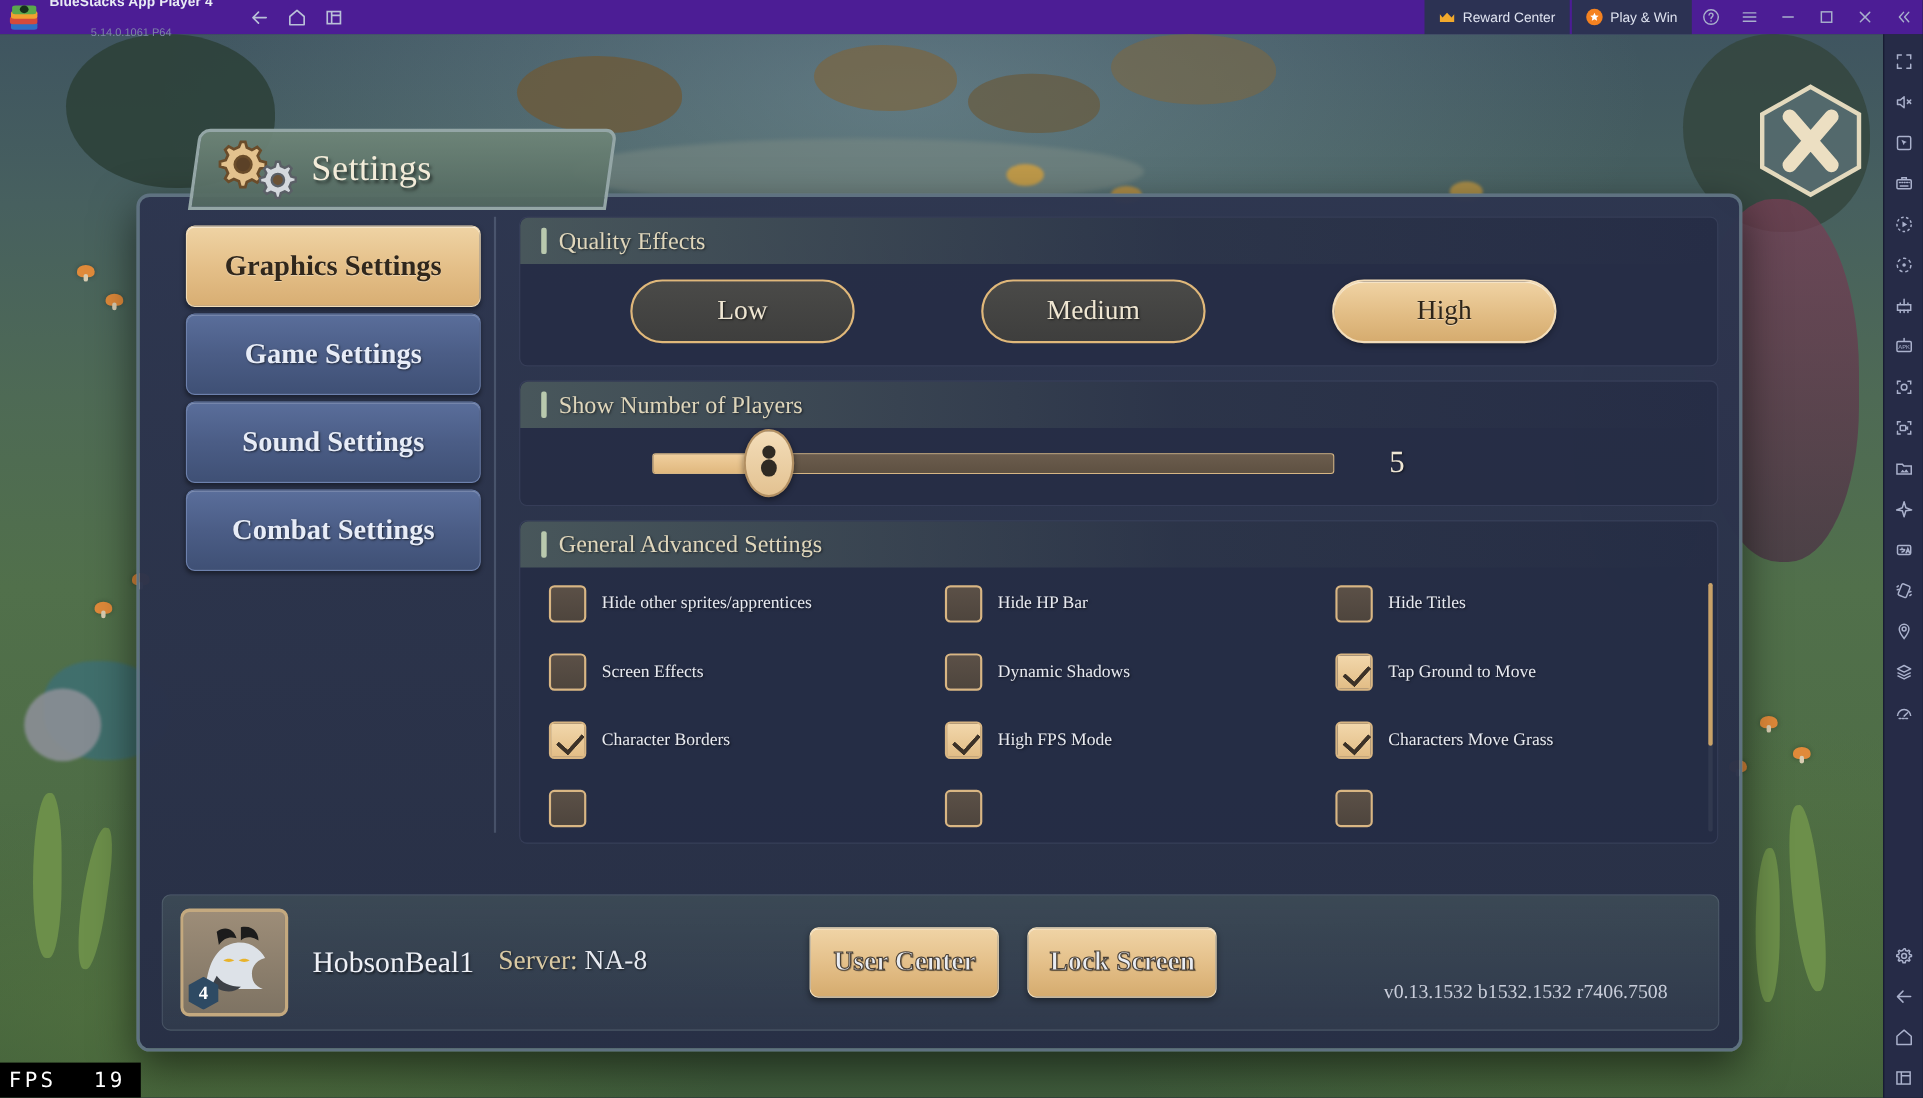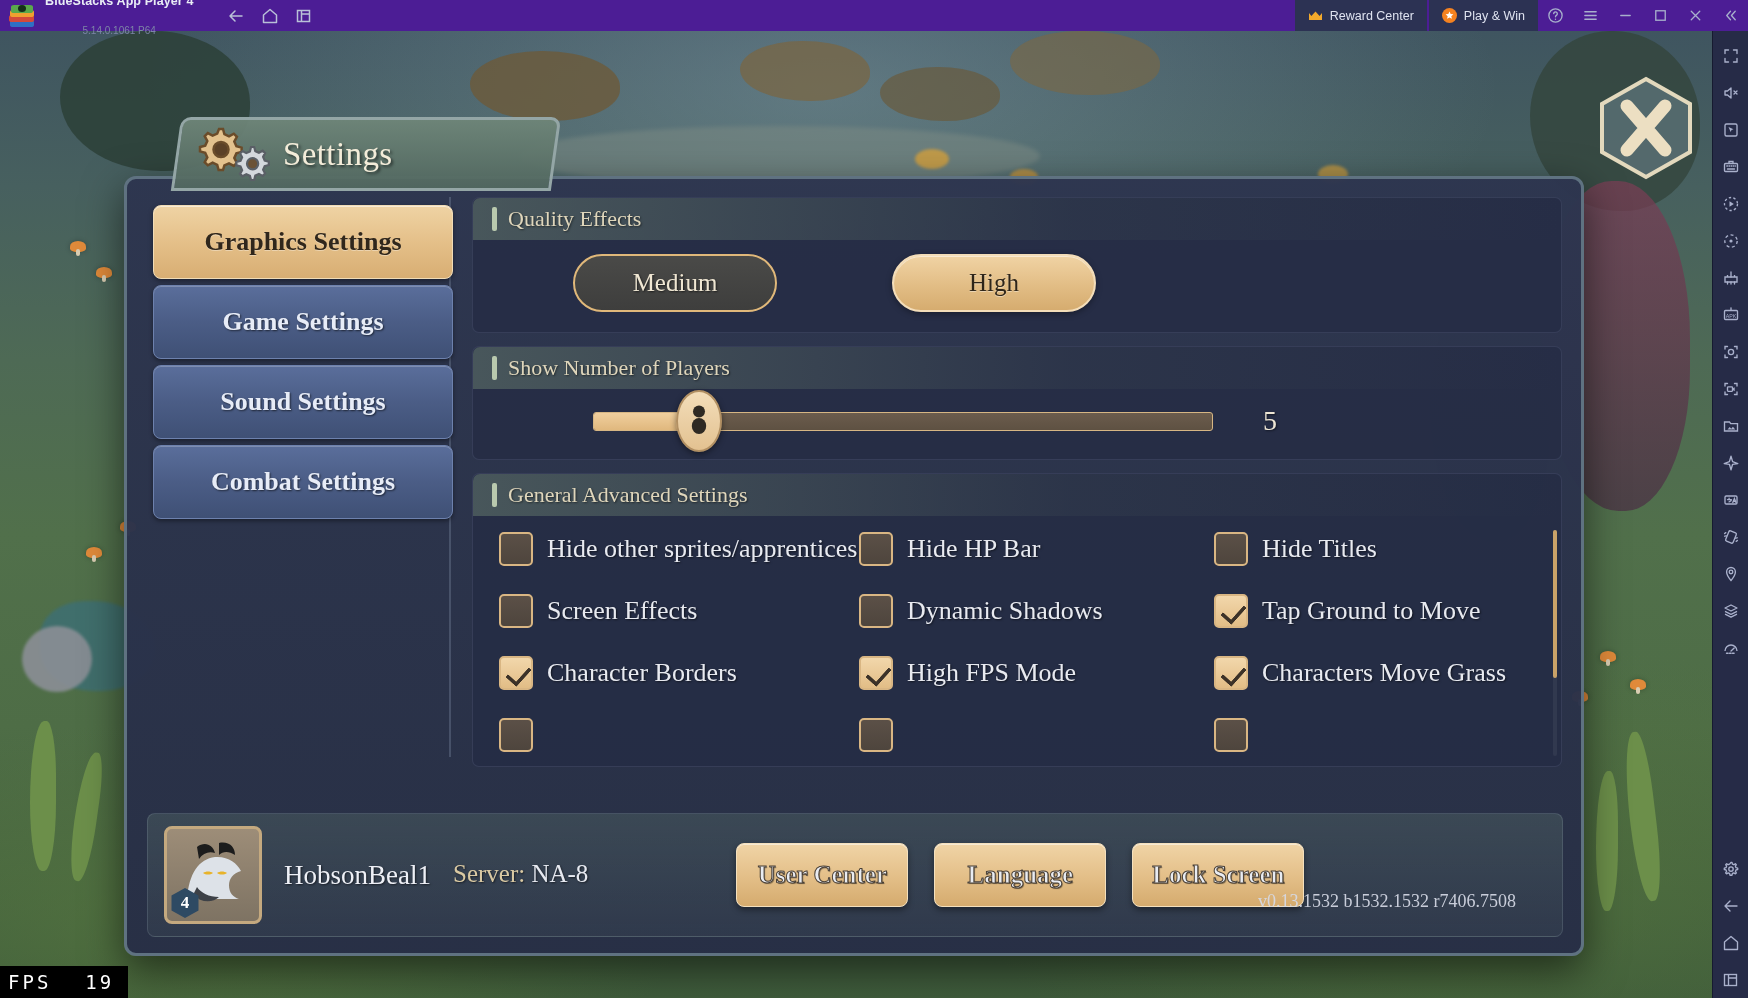--- a/index.html
+++ b/index.html
@@ -86,21 +86,21 @@
   .dlg-tab-in { transform: skewX(8deg); width: 100%; height: 100%;
     display: flex; align-items: center; padding-left: 16px; gap: 10px; }
   .gears { width: 78px; height: 58px; position: relative; flex: none; }
   .dlg-title { font-family: "Liberation Serif", serif; font-size: 33px; color: #f3ecd9;
     text-shadow: 2px 2px 3px rgba(0,0,0,.55); letter-spacing: .4px; }
 
   
   .sidebar { position: absolute; left: 18px; top: 18px; width: 306px; height: 560px;
     border-right: 2px solid rgba(140,155,180,.30); }
   .side-btn {
-    position: absolute; left: 8px; width: 300px; height: 74px;
+    position: absolute; left: 24px; width: 268px; height: 74px;
     border-radius: 8px; display: flex; align-items: center; justify-content: center;
     cursor: pointer; font-family: "Liberation Serif", serif; font-size: 26px; font-weight: bold;
   }
   .side-btn.inactive {
     background: linear-gradient(180deg, #5a6e9b 0%, #4b5d86 50%, #3f5075 100%);
     color: #e7ecf7; border: 1px solid #6d81ad;
     text-shadow: 1px 1px 2px rgba(0,0,0,.6);
     box-shadow: inset 0 1px 0 rgba(255,255,255,.22), 0 2px 4px rgba(0,0,0,.4);
   }
   .side-btn.active {
@@ -151,21 +151,21 @@
   .cb-scroll { position: relative; height: 250px; overflow: hidden; padding: 16px 0 0 0; }
   .cb-grid { display: grid; grid-template-columns: 360px 355px 360px; row-gap: 28px; padding-left: 26px; }
   .cb-item { display: flex; align-items: center; gap: 14px; cursor: pointer; }
   .cbox { width: 34px; height: 34px; border-radius: 5px; border: 2px solid #d9b683;
     flex: none; position: relative; }
   .cbox.off { background: linear-gradient(180deg, #5b5047 0%, #4e453d 100%); }
   .cbox.on { background: linear-gradient(180deg, #f2d7ab 0%, #e2bd86 100%); }
   .cbox.on::after { content: ''; position: absolute; left: 10px; top: 4px;
     width: 11px; height: 19px; border: solid #3c3228; border-width: 0 4px 4px 0;
     transform: rotate(42deg); border-radius: 1px; }
-  .cb-label { font-family: "Liberation Serif", serif; font-size: 26px; color: #e8eaf0;
+  .cb-label { font-family: "Liberation Serif", serif; font-size: 16px; color: #e8eaf0;
     text-shadow: 1px 1px 2px rgba(0,0,0,.55); white-space: nowrap; }
   .cb-scrollbar { position: absolute; right: 4px; top: 14px; width: 4px; height: 226px;
     background: rgba(255,255,255,.06); border-radius: 2px; cursor: pointer; }
   .cb-thumb { position: absolute; top: 0; left: 0; width: 4px; height: 148px;
     background: #c9a268; border-radius: 2px; }
 
   
   .bottombar { position: absolute; left: 20px; bottom: 16px; width: 1416px; height: 124px;
     background: linear-gradient(180deg, rgba(74,92,96,.55) 0%, rgba(58,70,84,.45) 100%);
     border-radius: 8px; border: 1px solid rgba(150,170,180,.22);
@@ -370,20 +370,23 @@
 
       <div class="content">
 
         <div class="panel">
           <div class="panel-head">
             <div class="head-bar"></div>
             <div class="head-txt">Quality Effects</div>
           </div>
           <div class="quality-row">
             <div class="qpill off">
+              <span>Low</span>
+            </div>
+            <div class="qpill off">
               <span>Medium</span>
             </div>
             <div class="qpill on">
               <span>High</span>
             </div>
           </div>
         </div>
 
         <div class="panel">
           <div class="panel-head">
@@ -484,23 +487,20 @@
           <div class="userver">
             <b>Server:</b>
             <span>NA-8</span>
           </div>
         </div>
         <div class="btm-btns">
           <div class="bbtn">
             <span>User Center</span>
           </div>
           <div class="bbtn">
-            <span>Language</span>
-          </div>
-          <div class="bbtn">
             <span>Lock Screen</span>
           </div>
         </div>
         <div class="version">v0.13.1532 b1532.1532 r7406.7508</div>
       </div>
 
     </div>
 
     <div class="fps">
       <span>FPS</span>

